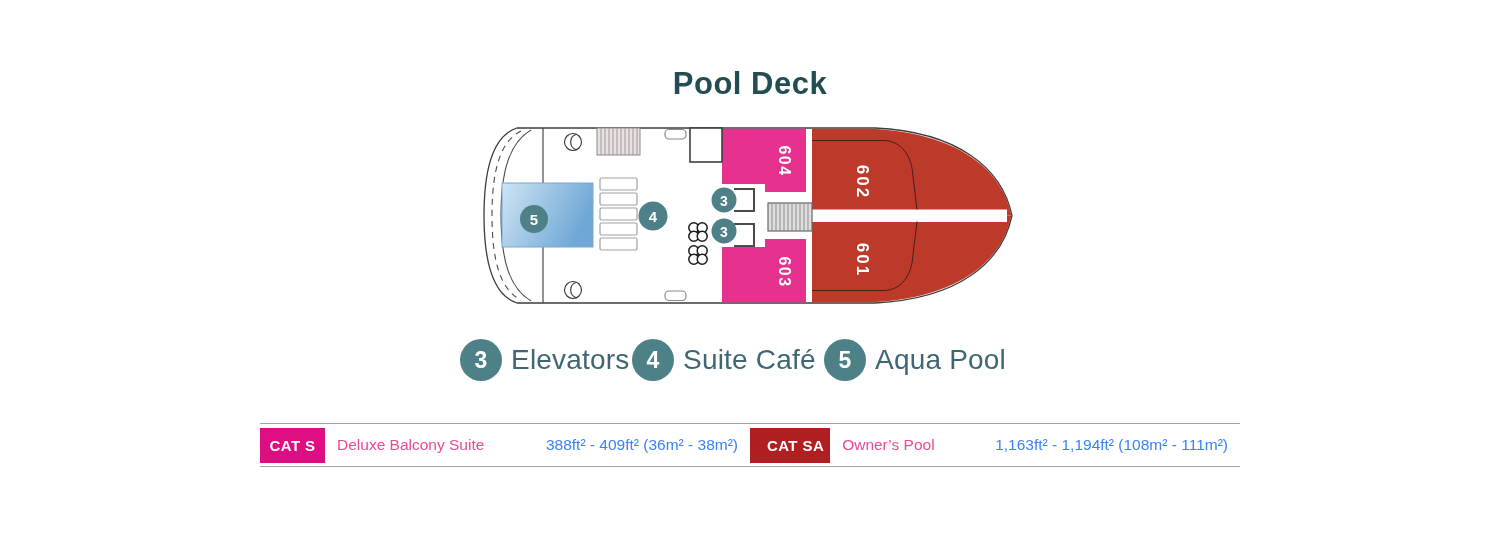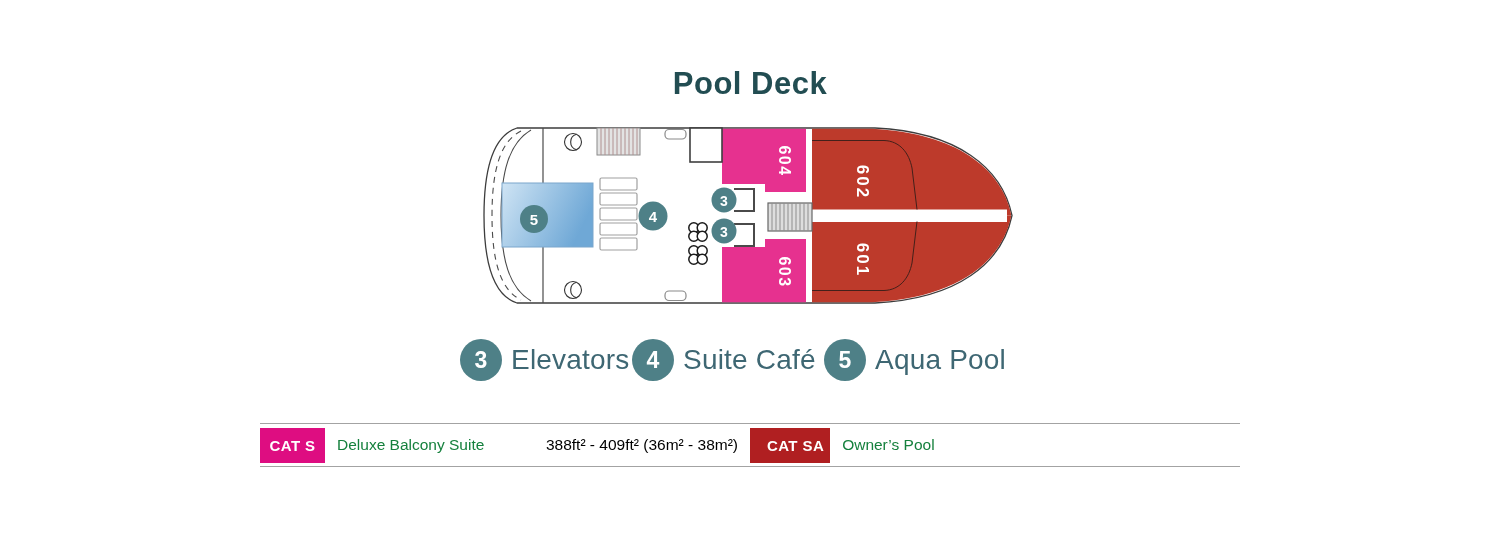--- a/index.html
+++ b/index.html
@@ -18,22 +18,22 @@
               font-size:23px;font-weight:700;}
   .key-label{font-size:28px;color:#3e6773;letter-spacing:.2px;white-space:nowrap;}
   
   .cat-table{position:absolute;left:260px;top:423px;width:980px;height:42px;
              border-top:1px solid #a3a3a3;border-bottom:1px solid #a3a3a3;
              display:flex;align-items:stretch;}
   .cat-half{width:490px;display:flex;align-items:center;}
   .cat-badge{height:35px;min-width:65px;padding:0 6px;box-sizing:border-box;
              display:flex;align-items:center;justify-content:center;
              color:#fff;font-size:15px;font-weight:700;letter-spacing:.4px;white-space:nowrap;}
-  .cat-name{margin-left:12px;font-size:15.5px;color:#15803d;white-space:nowrap;}
-  .cat-area{margin-left:auto;margin-right:12px;font-size:15.5px;color:#000000;white-space:nowrap;}
+  .cat-name{margin-left:12px;font-size:15.5px;color:#ec4899;white-space:nowrap;}
+  .cat-area{margin-left:auto;margin-right:12px;font-size:15.5px;color:#3b82f6;white-space:nowrap;}
   text{font-family:"Liberation Sans", sans-serif;}
 </style>
 </head>
 <body>
 
 <div id="stage">
 
   <div class="deck-title">Pool Deck</div>
 
   <div class="ship-wrap">
@@ -154,16 +154,17 @@
 
   <div class="cat-table">
     <div class="cat-half">
       <div class="cat-badge" style="background: rgb(222, 13, 129);">CAT S</div>
       <div class="cat-name">Deluxe Balcony Suite</div>
       <div class="cat-area">388ft² - 409ft² (36m² - 38m²)</div>
     </div>
     <div class="cat-half">
       <div class="cat-badge" style="background: rgb(176, 31, 33); padding-left: 17px;">CAT SA</div>
       <div class="cat-name">Owner’s Pool</div>
+      <div class="cat-area">1,163ft² - 1,194ft² (108m² - 111m²)</div>
     </div>
   </div>
 
 </div>
 
 </body></html>

